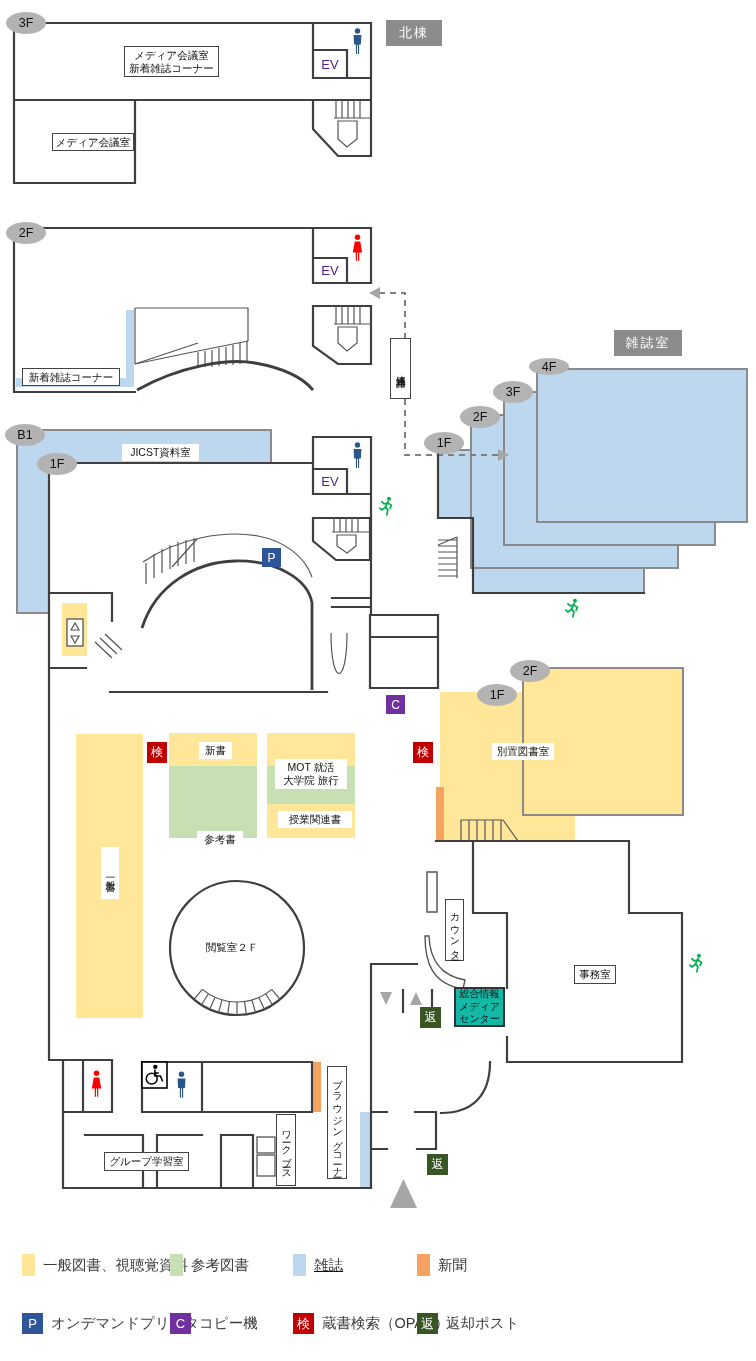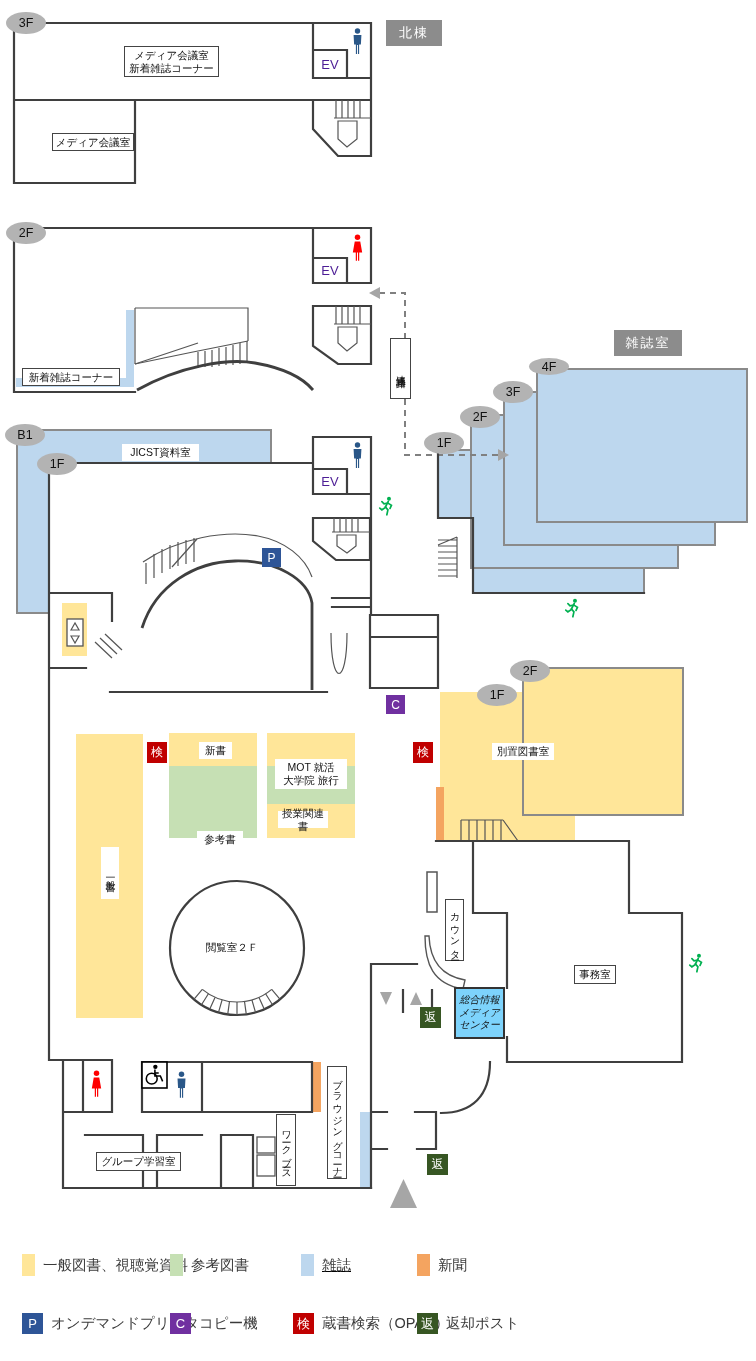--- a/index.html
+++ b/index.html
@@ -213,50 +213,50 @@
   <div class="ov lbl" style="left:22px;top:336px;width:98px;height:18px;margin-top:32px;">新着雑誌コーナー</div>
   <div class="ov lbl lbl-vert" style="left:390px;top:338px;width:21px;height:61px;font-size:10px;">連絡通路</div>
   <div class="ov lbl-plain" style="left:122px;top:444px;width:77px;height:17px;">JICST資料室</div>
   <div class="ov lbl-plain lbl-vert" style="left:101px;top:847px;width:18px;height:52px;font-size:10px;">一般書</div>
   <div class="ov lbl-plain" style="left:199px;top:742px;width:33px;height:17px;">新書</div>
   <div class="ov lbl-plain" style="left:197px;top:796px;width:46px;height:17px;margin-top:35px;">参考書</div>
   <div class="ov lbl-plain col" style="left:275px;top:759px;width:72px;height:30px;">
     <span>MOT 就活</span>
     <span>大学院 旅行</span>
   </div>
-  <div class="ov lbl-plain" style="left:278px;top:811px;width:50px;height:17px;">授業関連書</div>
+  <div class="ov lbl-plain" style="left:278px;top:811px;width:74px;height:17px;">授業関連書</div>
   <div class="ov lbl-plain" style="left:492px;top:743px;width:62px;height:17px;">別置図書室</div>
   <div class="ov lbl-plain" style="left:203px;top:939px;width:58px;height:17px;">閲覧室２Ｆ</div>
   <div class="ov lbl" style="left:574px;top:965px;width:42px;height:19px;">事務室</div>
   <div class="ov lbl lbl-vert" style="left:445px;top:899px;width:19px;height:62px;font-size:10px;">カウンター</div>
-  <div class="ov col" style="left:454px;top:987px;width:51px;height:52px;background:#7dd3fc;border:2px solid #333;font-size:10px;line-height:1.25;color:#111;font-style:italic;">
+  <div class="ov col" style="left:454px;top:987px;width:51px;height:40px;background:#14b8a6;border:2px solid #333;font-size:10px;line-height:1.25;color:#111;">
     <span>総合情報</span>
     <span>メディア</span>
     <span>センター</span>
   </div>
-  <div class="ov lbl" style="left:96px;top:1152px;width:85px;height:19px;">グループ学習室</div>
+  <div class="ov lbl" style="left:104px;top:1152px;width:85px;height:19px;">グループ学習室</div>
   <div class="ov lbl lbl-vert" style="left:276px;top:1114px;width:20px;height:72px;font-size:10px;">ワークブース</div>
   <div class="ov lbl lbl-vert" style="left:327px;top:1066px;width:20px;height:113px;font-size:10px;">ブラウジングコーナー</div>
 
   <div class="ov badge b-p" style="left:262px;top:548px;width:19px;height:19px;">P</div>
   <div class="ov badge b-c" style="left:386px;top:695px;width:19px;height:19px;">C</div>
   <div class="ov badge b-k" style="left:147px;top:742px;width:20px;height:21px;">検</div>
   <div class="ov badge b-k" style="left:413px;top:742px;width:20px;height:21px;">検</div>
   <div class="ov badge b-r" style="left:420px;top:1007px;width:21px;height:21px;">返</div>
   <div class="ov badge b-r" style="left:427px;top:1154px;width:21px;height:21px;">返</div>
 
   <div class="lg-item" style="left:22px;top:1254px;">
     <span class="lg-swatch" style="background:#FFE699;"></span>
     <span class="lg-text">一般図書、視聴覚資料</span>
   </div>
   <div class="lg-item" style="left:170px;top:1254px;">
     <span class="lg-swatch" style="background:#C6E0B4;"></span>
     <span class="lg-text">参考図書</span>
   </div>
-  <div class="lg-item" style="left:301px;top:1254px;text-decoration:underline;">
+  <div class="lg-item" style="left:293px;top:1254px;text-decoration:underline;">
     <span class="lg-swatch" style="background:#BDD7EE;"></span>
     <span class="lg-text">雑誌</span>
   </div>
   <div class="lg-item" style="left:417px;top:1254px;align-items:center;">
     <span class="lg-swatch" style="background:#F4A460;"></span>
     <span class="lg-text">新聞</span>
   </div>
 
   <div class="lg-item" style="left:22px;top:1313px;">
     <span class="lg-badge b-p">P</span>

